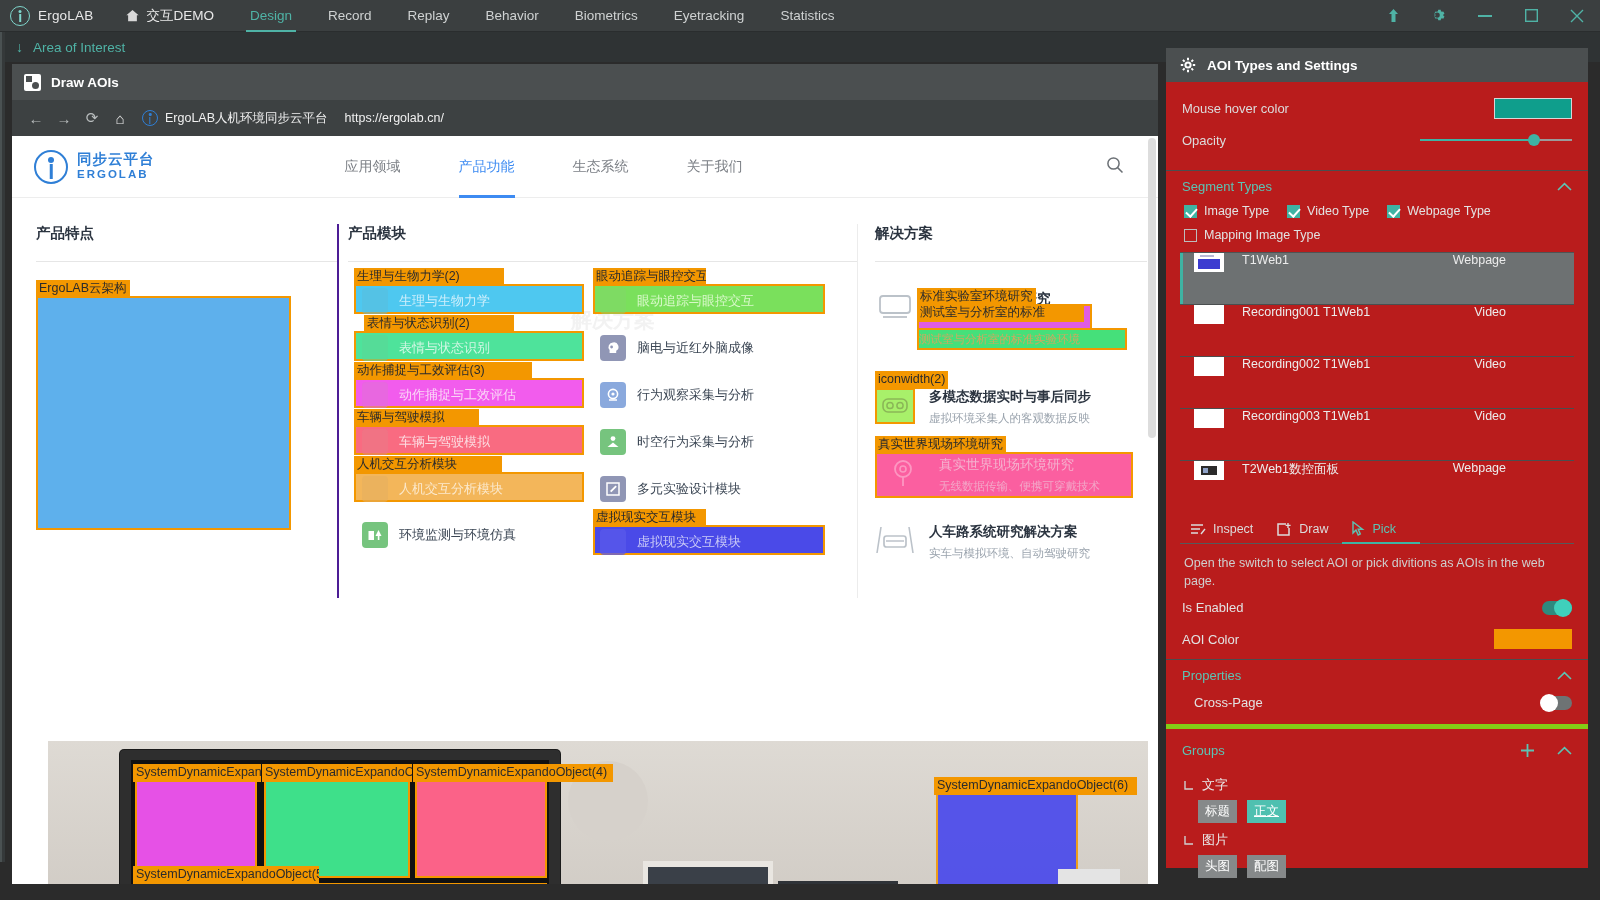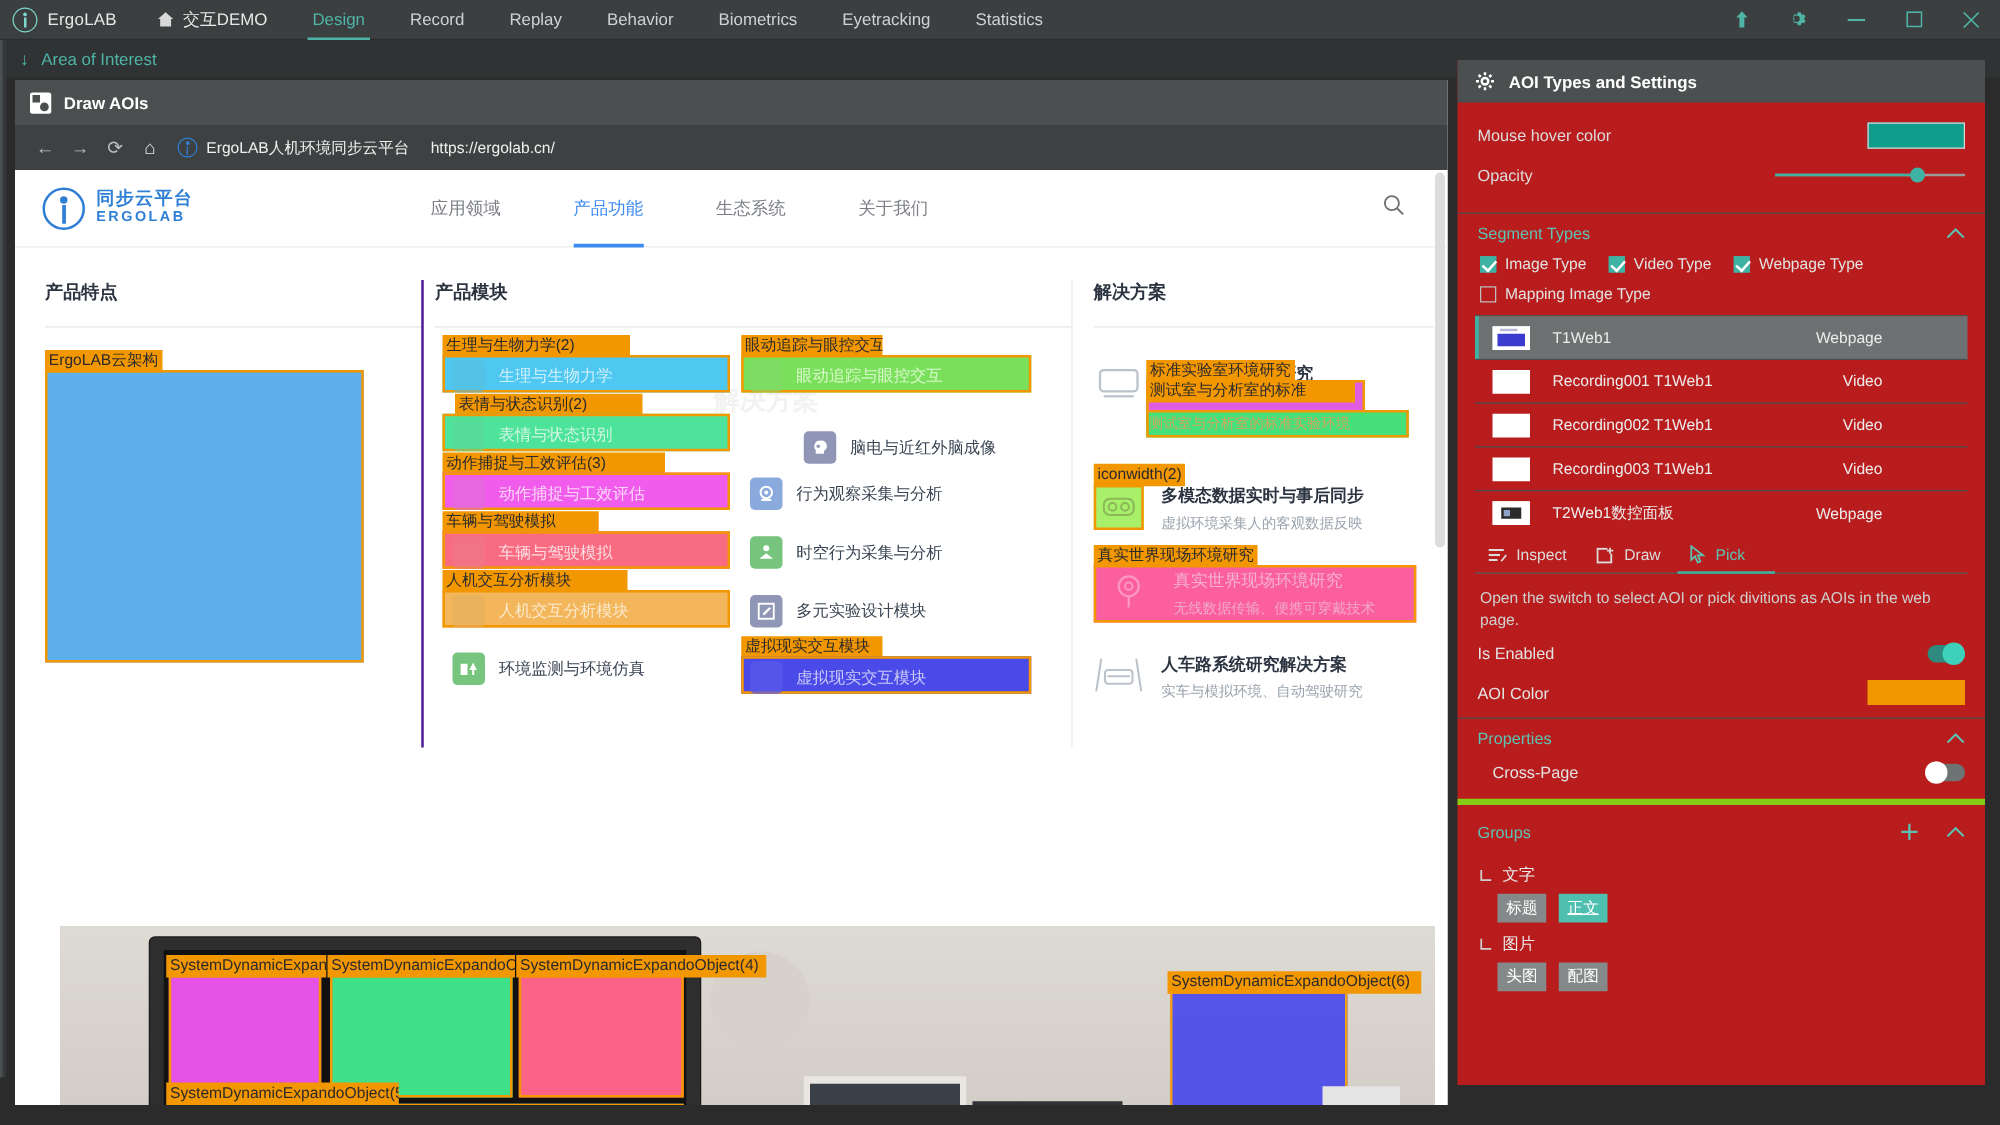--- a/index.html
+++ b/index.html
@@ -131,21 +131,21 @@
   .sechead .t{ font-size:13px; color:#5cc3b4; }
   .sechead .sp{ margin-left:auto; display:flex; gap:22px; align-items:center; color:#5cc3b4; }
   .chks{ display:flex; gap:18px; padding:6px 16px 0 18px; }
   .chk{ display:flex; align-items:center; gap:7px; font-size:12.5px; color:#e2e2e2;}
   .cbox{ width:13px;height:13px;border:1.5px solid #bdbdbd;flex:none;position:relative;}
   .cbox.on{ background:#3fb3a3; border-color:#3fb3a3;}
   .cbox.on::after{content:"";position:absolute;left:3px;top:0px;width:5px;height:9px;
     border:solid #fff;border-width:0 2px 2px 0;transform:rotate(42deg);}
 
   .seglist{ margin:10px 14px 0 14px; border-top:1px solid #4f5354;}
-  .seg{ height:35px; display:flex; align-items:center; border-bottom:1px solid #4a4e4f; position:relative;}
+  .seg{ height:52px; display:flex; border-bottom:1px solid #4a4e4f; position:relative;}
   .seg.sel{ background:#6d7172; }
   .seg.sel::before{content:"";position:absolute;left:0;top:0;bottom:0;width:3px;background:#3fb3a3;}
   .seg .th{ width:30px;height:19px;background:#fff;margin-left:14px;flex:none; position:relative;}
   .seg .nm{ font-size:12.5px;color:#ececec;margin-left:18px; }
   .seg .ty{ font-size:12.5px;color:#ececec;margin-left:auto;margin-right:68px; }
 
   .tools{ display:flex;align-items:flex-end;gap:0;padding:8px 0 0 14px; }
   .tool{ display:flex;align-items:center;gap:7px;padding:0 14px 7px 10px;font-size:12.5px;color:#dcdcdc;
     position:relative;}
   .tool.active{ color:#5cc3b4; }
@@ -383,21 +383,21 @@
             <span class="mtxt">环境监测与环境仿真</span>
           </div>
 
           <div class="aoilab" style="left:245px;top:0px;width:113px;">眼动追踪与眼控交互</div>
           <div style="position:absolute;left:245px;top:16px;width:232px;height:30px;background:#7ae05c;border:2px solid #F39700;"></div>
           <div class="mrow" style="position:absolute;left:252px;top:19px;z-index:2;">
             <span class="mico" style="background:rgba(130,215,105,.55)"></span>
             <span class="mtxt" style="color:#d8f8c9">眼动追踪与眼控交互</span>
           </div>
 
-          <div class="mrow" style="position:absolute;left:252px;top:76px;margin-left:43px;">
+          <div class="mrow" style="position:absolute;left:252px;top:66px;">
             <span class="mico" style="background:#9096b5">
               <svg width="16" height="16" viewBox="0 0 16 16">
                   <path d="M8 2.5a4.5 4.5 0 00-3.4 7.5V13h6.6v-2.2A4.5 4.5 0 008 2.5z" fill="#fff"></path>
                   <circle cx="6.6" cy="7" r="1.4" fill="#9096b5"></circle>
                 </svg>
             </span>
             <span class="mtxt">脑电与近红外脑成像</span>
           </div>
 
           <div class="mrow" style="position:absolute;left:252px;top:113px;">

